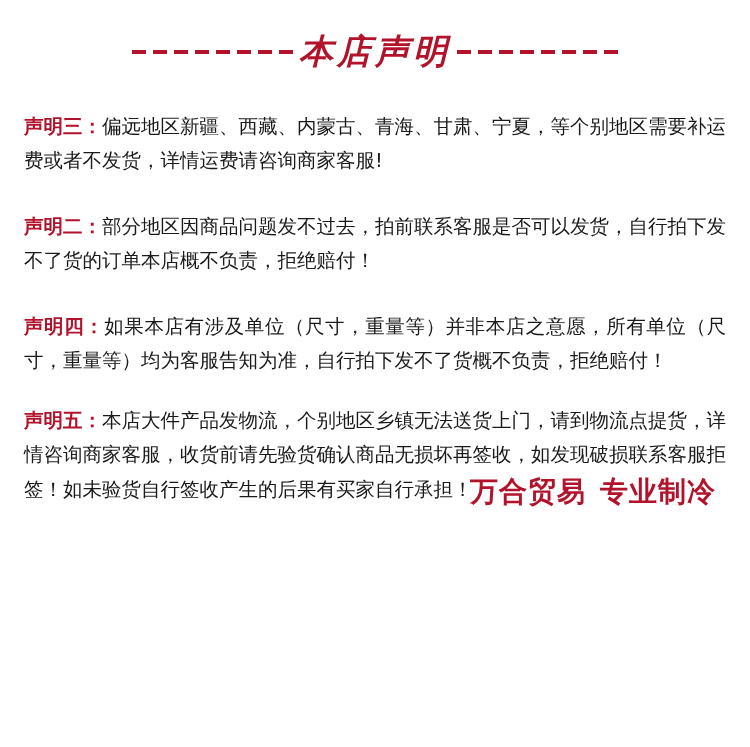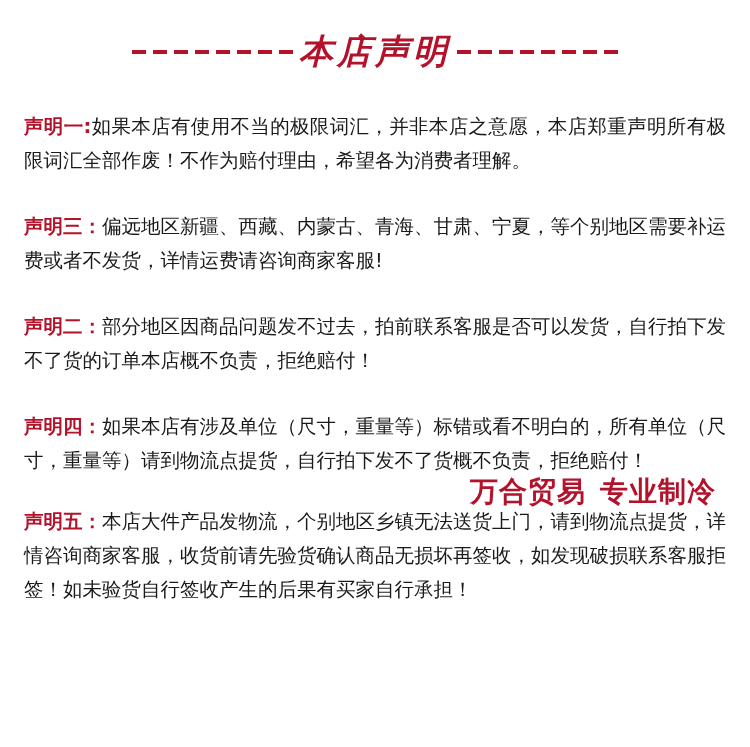--- a/index.html
+++ b/index.html
@@ -119,34 +119,31 @@
       <i class="dash"></i>
       <i class="dash"></i>
       <i class="dash"></i>
       <i class="dash"></i>
       <i class="dash"></i>
     </span>
   </div>
 
   <div class="statements">
 
-    <p class="stmt stmt-1">
-      <span class="stmt-label">声明一:</span><span class="stmt-body">如果本店有使用不当的极限词汇，并非本店之意愿，本店郑重声明所有极限词汇全部作废！不作为赔付理由，希望各为消费者理解。</span>
-    </p>
 
     <p class="stmt stmt-3">
       <span class="stmt-label">声明三：</span><span class="stmt-body">偏远地区新疆、西藏、内蒙古、青海、甘肃、宁夏，等个别地区需要补运费或者不发货，详情运费请咨询商家客服!</span>
     </p>
 
     <p class="stmt stmt-2">
       <span class="stmt-label">声明二：</span><span class="stmt-body">部分地区因商品问题发不过去，拍前联系客服是否可以发货，自行拍下发不了货的订单本店概不负责，拒绝赔付！</span>
     </p>
 
     <p class="stmt stmt-4">
-      <span class="stmt-label">声明四：</span><span class="stmt-body">如果本店有涉及单位（尺寸，重量等）标错或看不明白的，所有单位（尺寸，重量等）请到物流点提货，自行拍下发不了货概不负责，拒绝赔付！</span>
+      <span class="stmt-label">声明四：</span><span class="stmt-body">如果本店有涉及单位（尺寸，重量等）并非本店之意愿，所有单位（尺寸，重量等）均为客服告知为准，自行拍下发不了货概不负责，拒绝赔付！</span>
     </p>
 
     <p class="stmt stmt-5">
       <span class="stmt-label">声明五：</span><span class="stmt-body">本店大件产品发物流，个别地区乡镇无法送货上门，请到物流点提货，详情咨询商家客服，收货前请先验货确认商品无损坏再签收，如发现破损联系客服拒签！如未验货自行签收产生的后果有买家自行承担！</span>
     </p>
 
   </div>
 
   <div class="footer">
     <span>万合贸易</span><span class="sep"></span><span>专业制冷</span>

